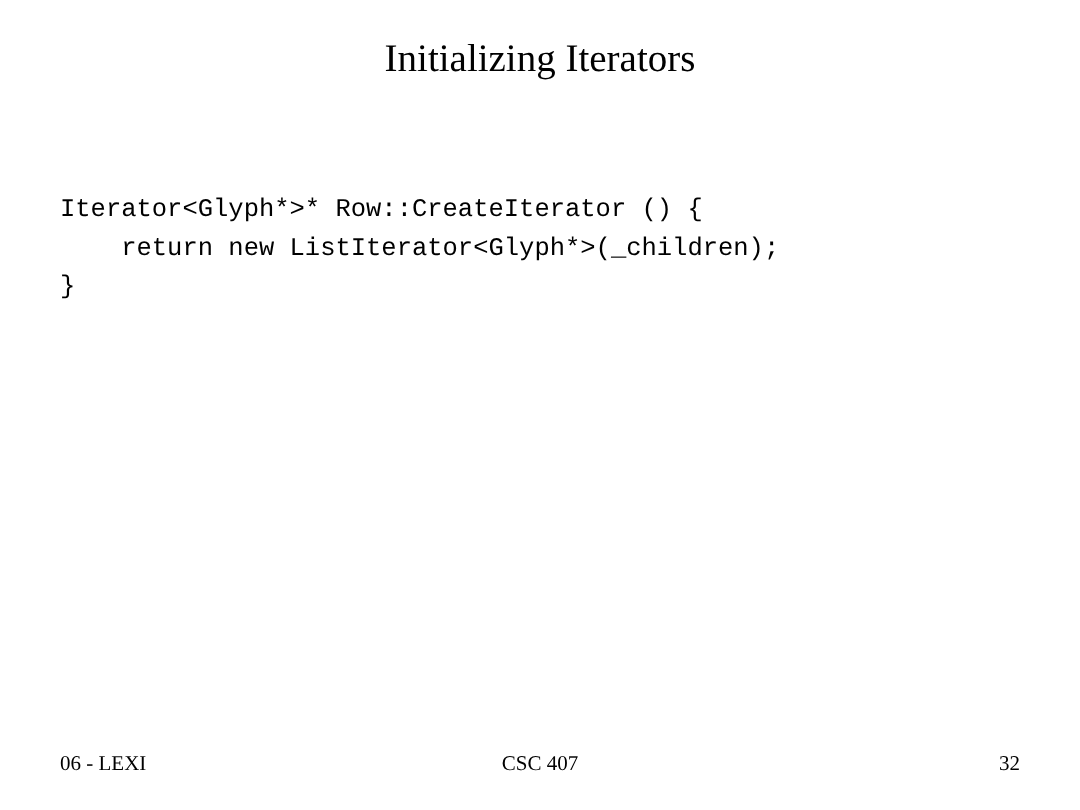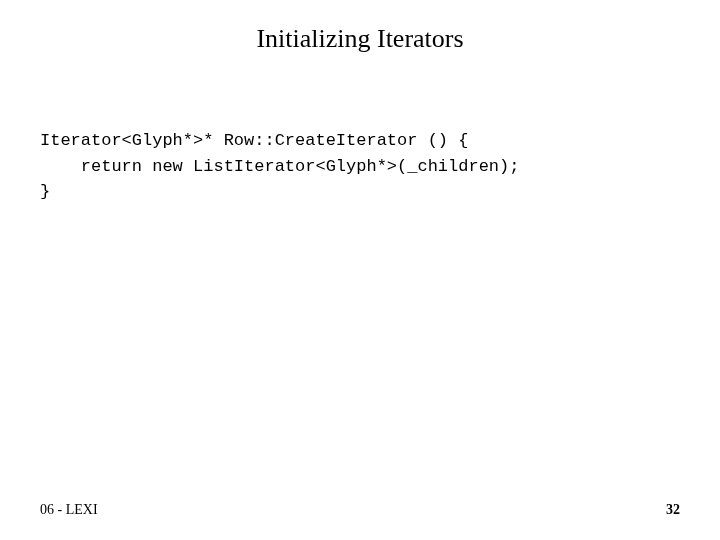--- a/index.html
+++ b/index.html
@@ -50,30 +50,30 @@
     left: 0;
     width: 720px;
     text-align: center;
     font-size: 14px;
   }
   .footer-right {
     position: absolute;
     bottom: 22px;
     right: 40px;
     font-size: 14px;
-    font-weight: bold;
   }
 </style>
 </head>
 <body>
 
 <div class="slide">
 
   <div class="title">Initializing Iterators</div>
 
   <div class="code"><span>Iterator&lt;Glyph*&gt;* Row::CreateIterator () {</span>
 <span>    return new ListIterator&lt;Glyph*&gt;(_children);</span>
 <span>}</span></div>
 
   <div class="footer-left">06 - LEXI</div>
+  <div class="footer-center">CSC 407</div>
   <div class="footer-right">32</div>
 
 </div>
 
 </body></html>

